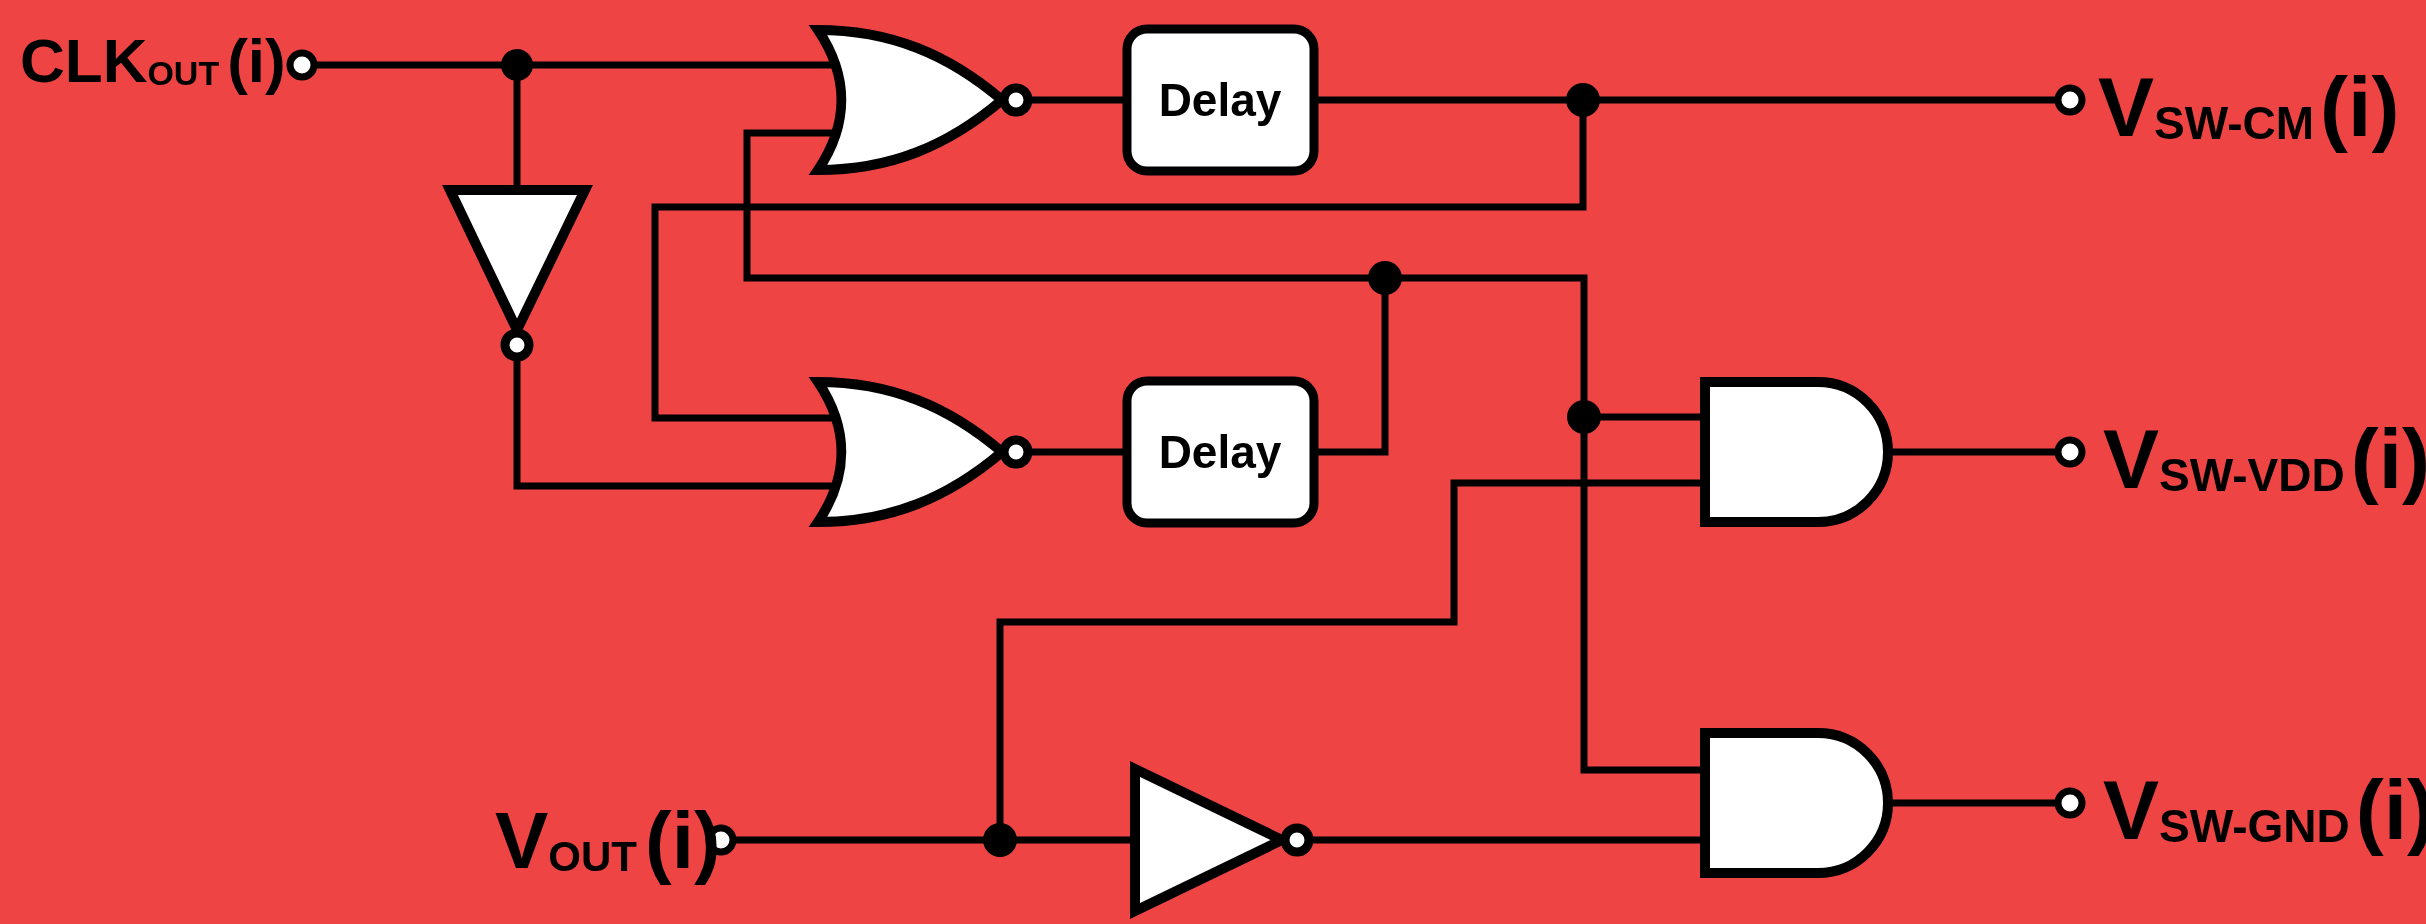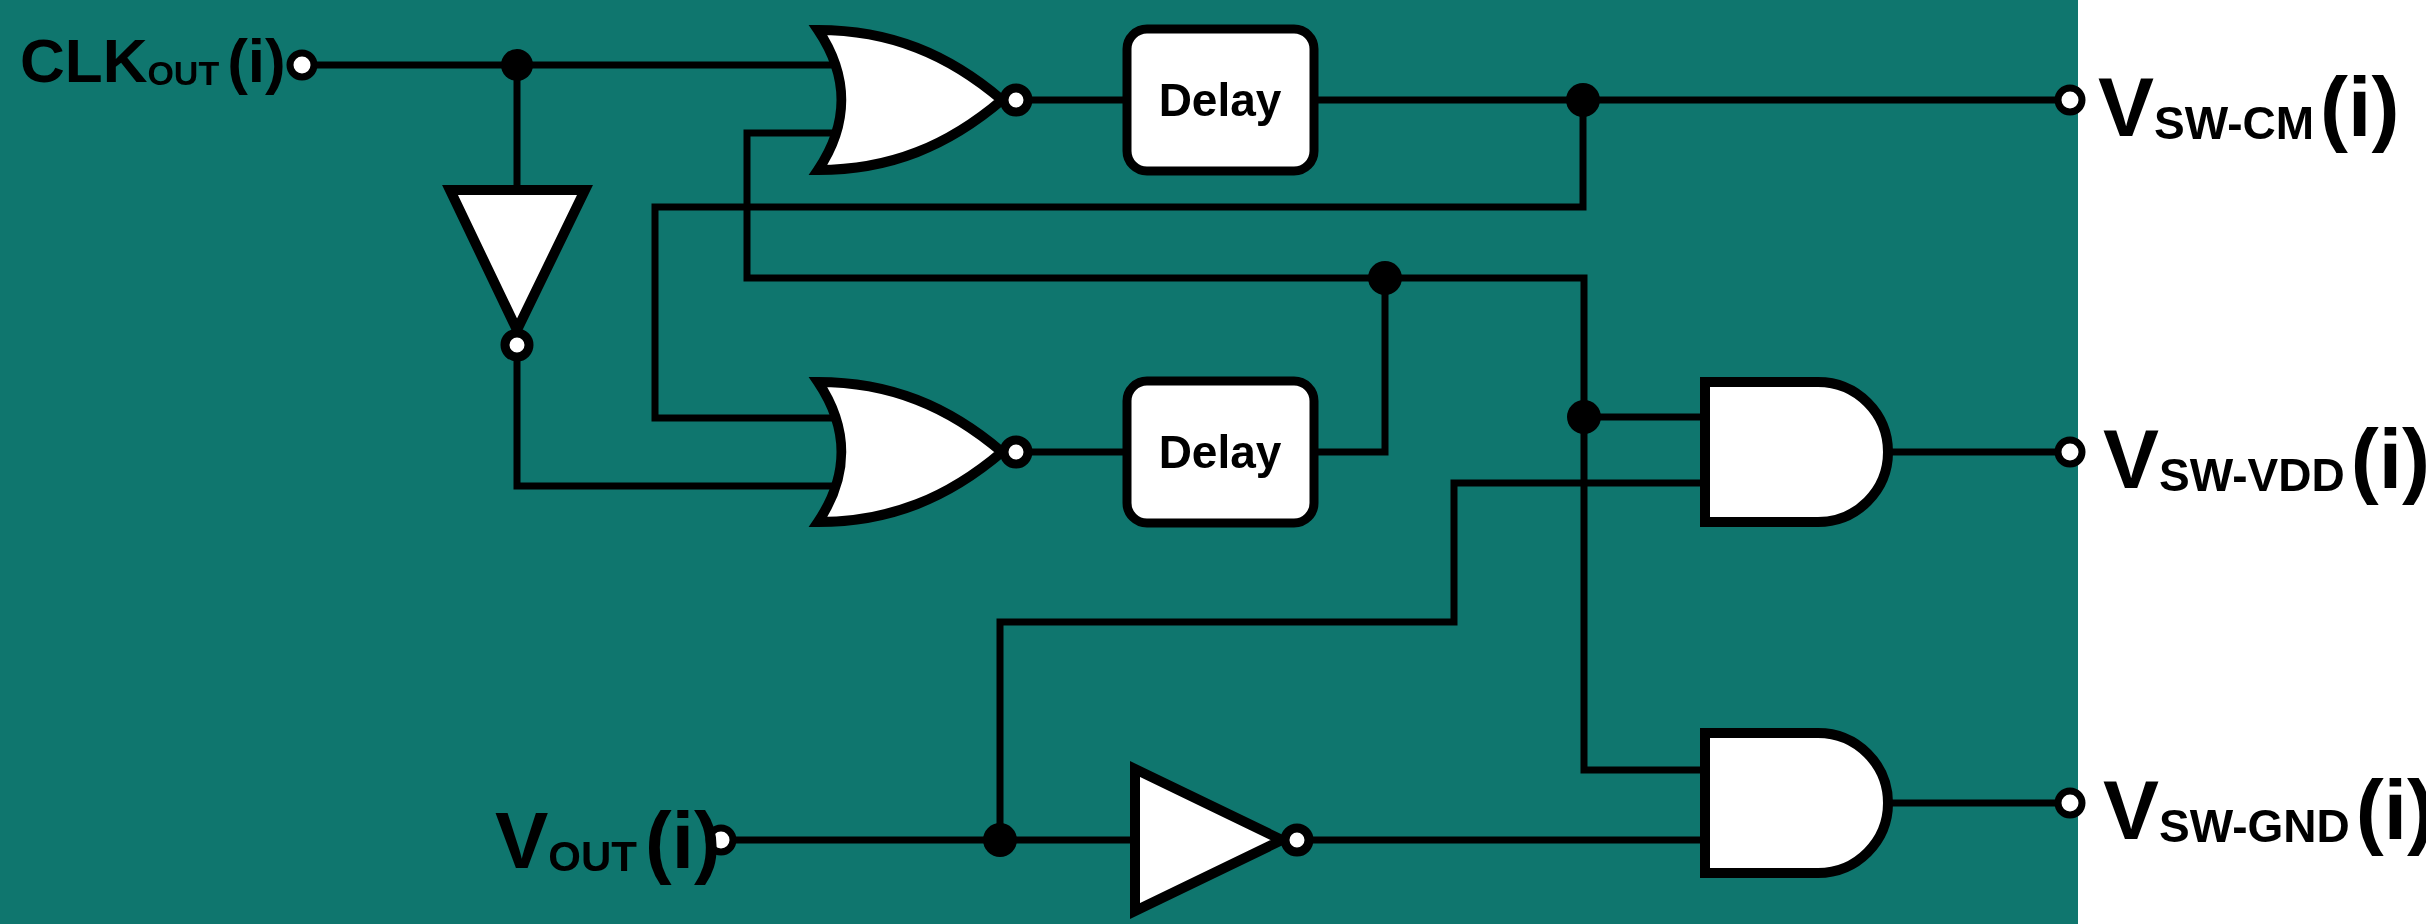--- a/index.html
+++ b/index.html
@@ -2,23 +2,23 @@
 <html><head>
 <meta charset="utf-8">
 <style>
   html, body {
     margin: 0;
     padding: 0;
     background: #ffffff;
   }
   .canvas {
     position: relative;
-    width: 2078px;
+    width: 2426px;
     height: 924px;
-    background: #0f766e;
+    background: #ef4444;
     font-family: "Liberation Sans", sans-serif;
   }
   svg { display: block; }
   .wire {
     fill: none;
     stroke: #000000;
     stroke-width: 7;
     stroke-linecap: square;
     stroke-linejoin: miter;
   }

